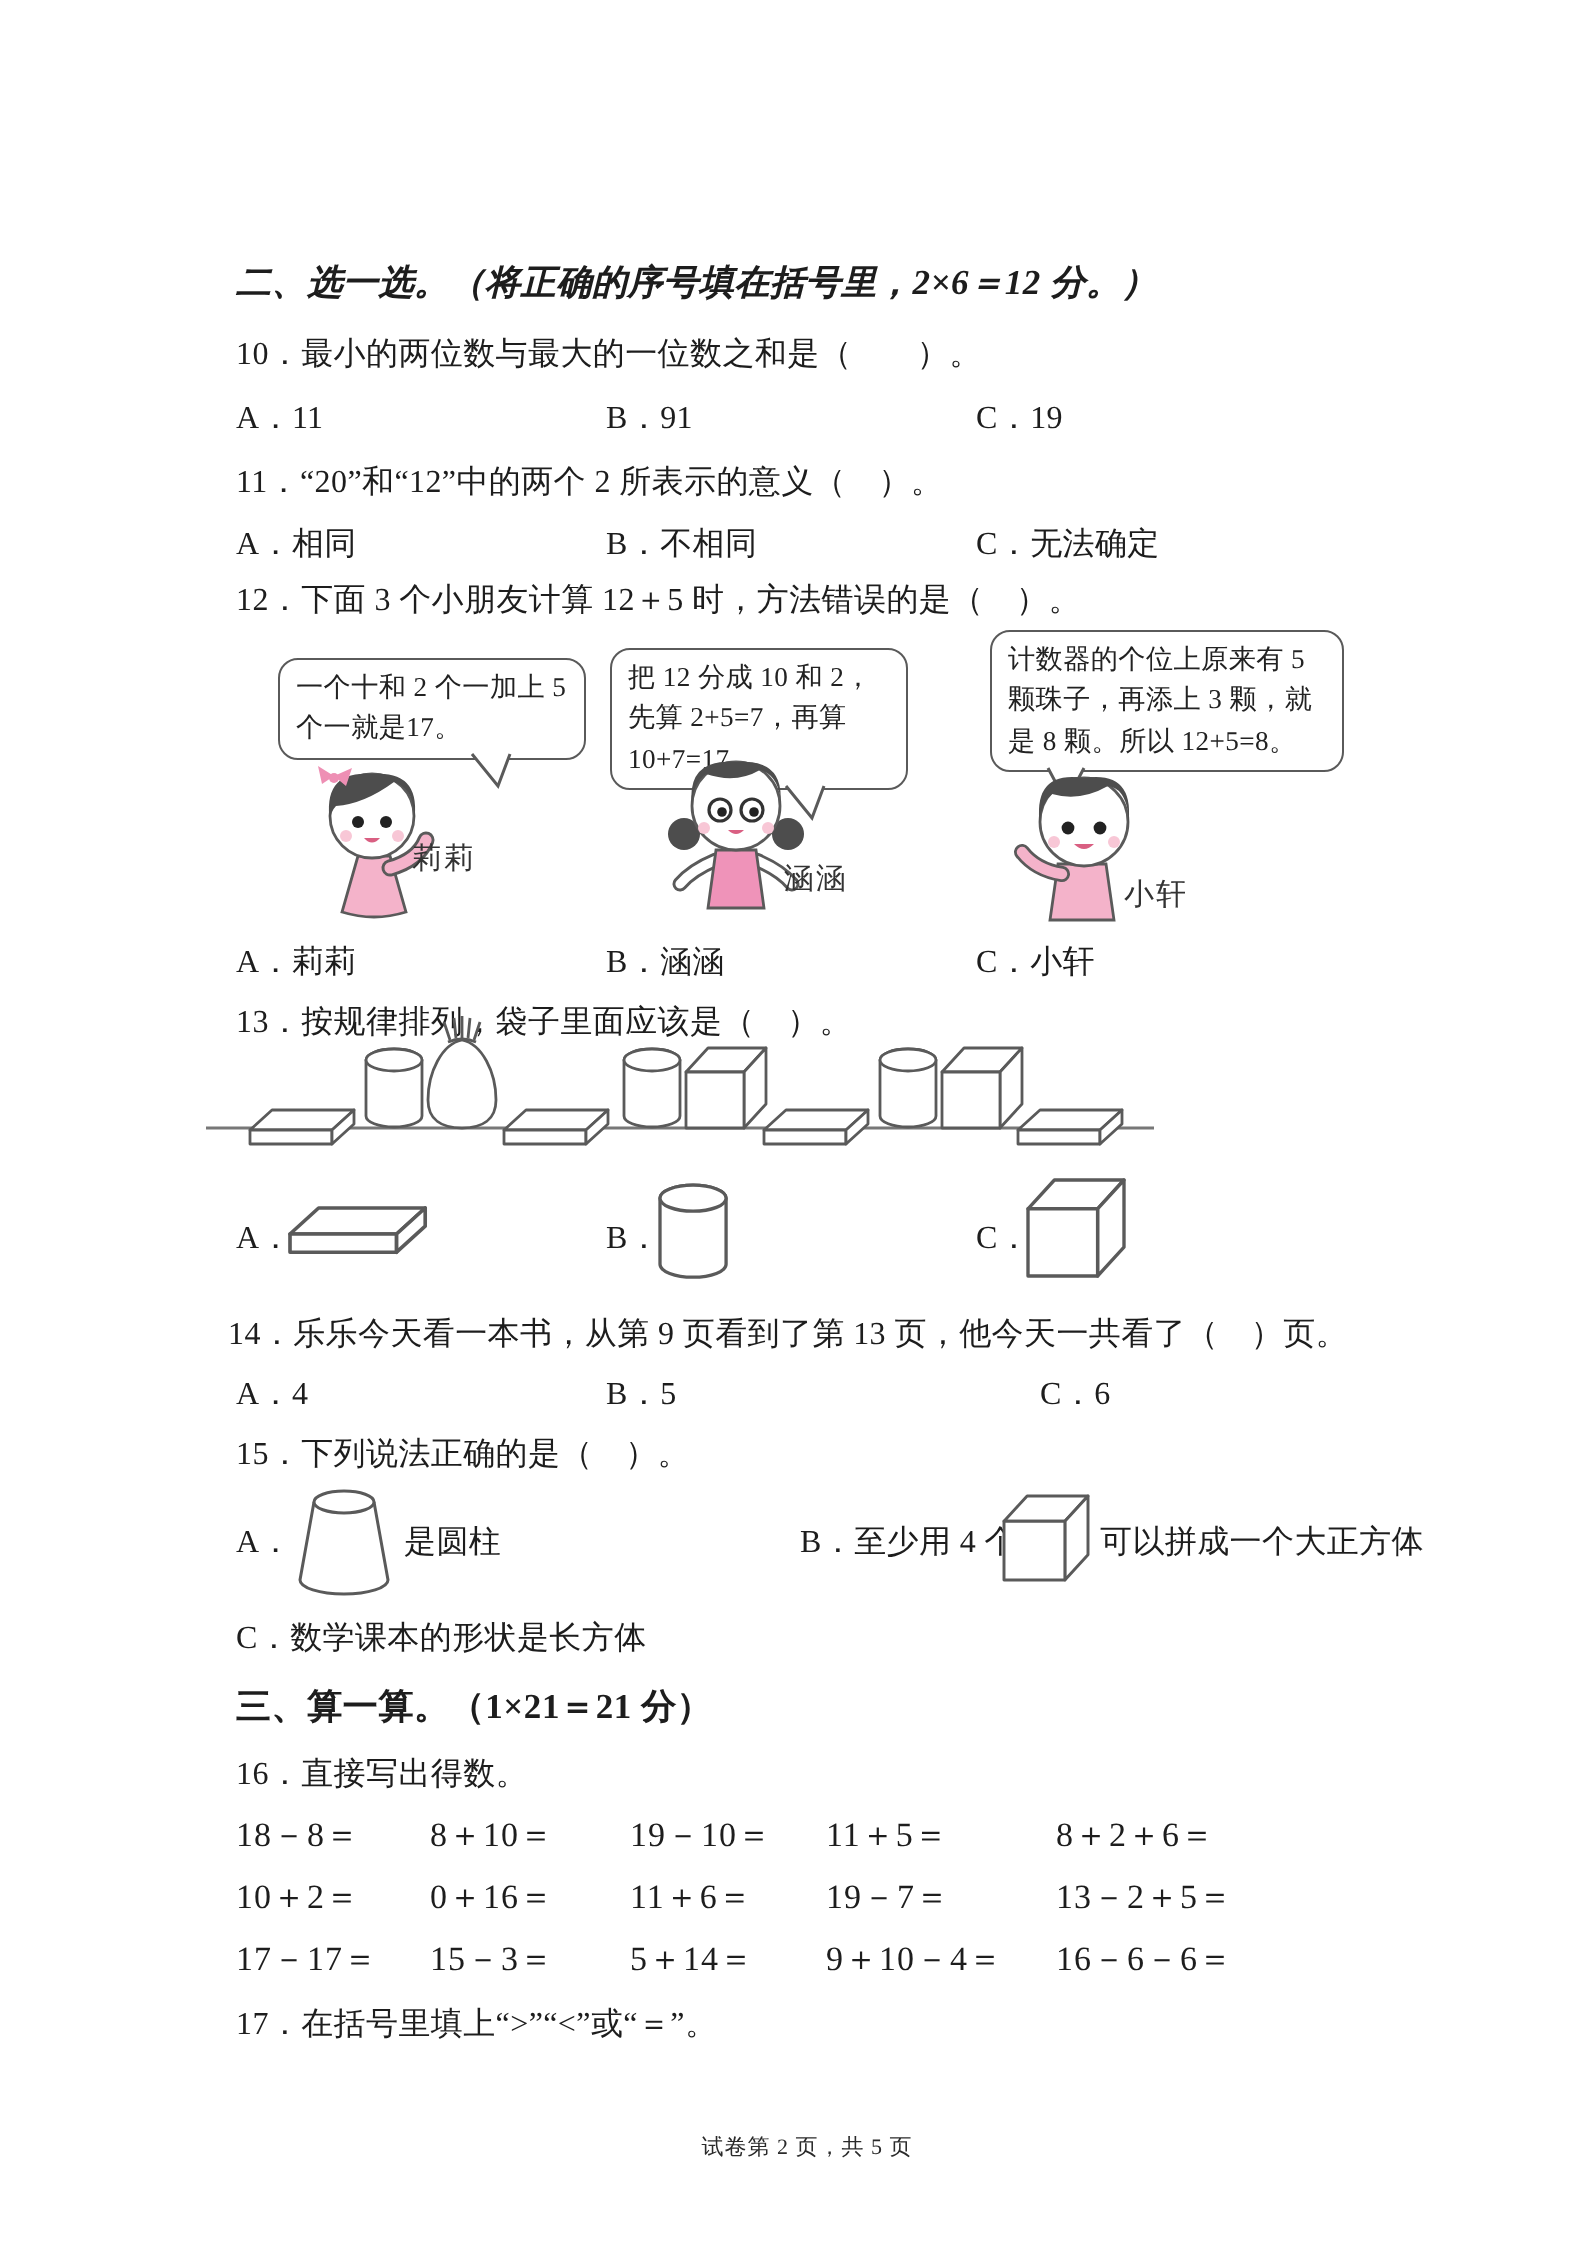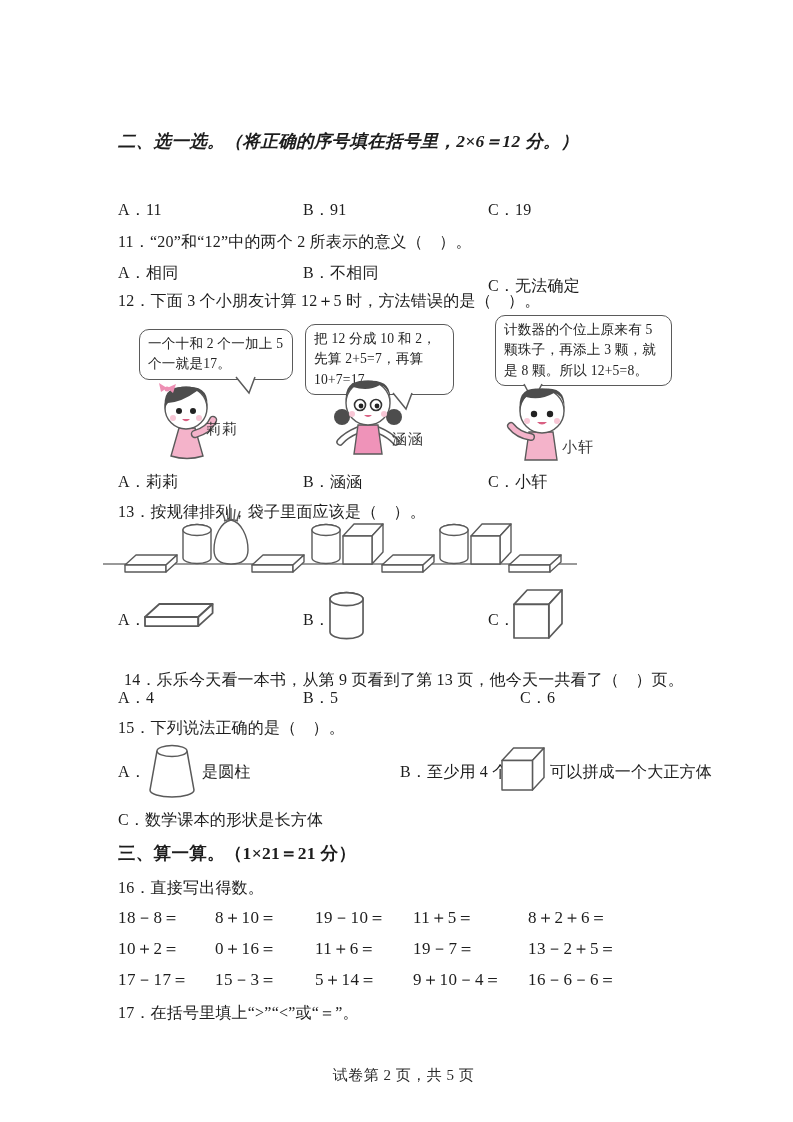--- a/index.html
+++ b/index.html
@@ -10,21 +10,21 @@
   .h{font-weight:700;font-size:17.5px;letter-spacing:.3px;}
   .bubble{position:absolute;border:1.5px solid #5a5a5a;border-radius:10px;background:#fff;
           font-size:13.6px;line-height:1.5;padding:4px 8px;color:#222;letter-spacing:.2px;}
   .tail{position:absolute;top:100%;margin-top:-1.5px;}
   .figure{position:absolute;}
   .name{position:absolute;font-size:15px;color:#333;letter-spacing:1px;white-space:nowrap;}
   .calc-grid{position:absolute;left:118px;top:906px;display:grid;
              grid-template-columns:97px 100px 98px 115px auto;row-gap:8px;
              font-size:17px;letter-spacing:.5px;}
   .calc-grid span{white-space:nowrap;}
-  .footer{position:absolute;left:14px;right:0;top:1066px;text-align:center;font-size:15px;color:#2a2a2a;letter-spacing:.5px;}
+  .footer{position:absolute;left:14px;right:0;top:1066px;text-align:center;font-size:11px;color:#2a2a2a;letter-spacing:.5px;}
   svg{display:block;overflow:visible;}
 </style>
 </head>
 <body>
 
 <svg width="0" height="0" style="position:absolute" aria-hidden="true">
   <defs>
     <g id="sym-slab" stroke="#5a5a5a" stroke-width="1.4" stroke-linejoin="round">
       <path d="M11,0 H52 L41,10 H0 Z" fill="#fff"></path>
       <path d="M0,10 H41 V17 H0 Z" fill="#fff"></path>
@@ -44,28 +44,29 @@
       <path d="M19,12 C9,14 2,28 2,42 C2,52 9,56 19,56 C29,56 36,52 36,42 C36,28 29,14 19,12 Z" fill="#fff"></path>
       <path d="M12,13 Q19,10 26,13" fill="none"></path>
     </g>
   </defs>
 </svg>
 
 <div class="page">
 
   <div class="t h" style="left:118px;top:131px;font-style:italic;">二、选一选。（将正确的序号填在括号里，2×6＝12 分。）</div>
 
+  <div class="t" style="left:118px;top:168px;">10．最小的两位数与最大的一位数之和是（　　）。</div>
   <div class="t" style="left:118px;top:200px;">A．11</div>
   <div class="t" style="left:303px;top:200px;">B．91</div>
   <div class="t" style="left:488px;top:200px;">C．19</div>
 
   <div class="t" style="left:118px;top:232px;">11．“20”和“12”中的两个 2 所表示的意义（　）。</div>
   <div class="t" style="left:118px;top:263px;">A．相同</div>
   <div class="t" style="left:303px;top:263px;">B．不相同</div>
-  <div class="t" style="left:488px;top:263px;margin-top:13px;">C．无法确定</div>
+  <div class="t" style="left:488px;top:263px;">C．无法确定</div>
 
   <div class="t" style="left:118px;top:291px;">12．下面 3 个小朋友计算 12＋5 时，方法错误的是（　）。</div>
 
   <div class="bubble" style="left:139px;top:329px;width:154px;">
     <span>一个十和 2 个一加上 5 个一就是17。</span>
     <svg class="tail" style="left:62%;" width="24" height="18">
       <path d="M2,0 L15,16 L21,0" fill="#fff" stroke="#5a5a5a" stroke-width="1.5"></path>
     </svg>
   </div>
   <div class="bubble" style="left:305px;top:324px;width:149px;">
@@ -156,21 +157,21 @@
   </svg>
   <div class="t" style="left:303px;top:610px;">B．</div>
   <svg class="figure" style="left:330px;top:592px;" width="36" height="48">
     <use href="#sym-cylinder" transform="scale(1.18)"></use>
   </svg>
   <div class="t" style="left:488px;top:610px;">C．</div>
   <svg class="figure" style="left:514px;top:590px;" width="50" height="50">
     <use href="#sym-cube" transform="scale(1.2)"></use>
   </svg>
 
-  <div class="t" style="left:124px;top:658px;margin-top:12px;">14．乐乐今天看一本书，从第 9 页看到了第 13 页，他今天一共看了（　）页。</div>
+  <div class="t" style="left:114px;top:658px;">14．乐乐今天看一本书，从第 9 页看到了第 13 页，他今天一共看了（　）页。</div>
   <div class="t" style="left:118px;top:688px;">A．4</div>
   <div class="t" style="left:303px;top:688px;">B．5</div>
   <div class="t" style="left:488px;top:688px;margin-left:32px;">C．6</div>
 
   <div class="t" style="left:118px;top:718px;">15．下列说法正确的是（　）。</div>
   <div class="t" style="left:118px;top:762px;">A．</div>
   <svg class="figure" style="left:146px;top:742px;" width="52" height="60">
     <path d="M11,9 L4,48 a22,7 0 0 0 44,0 L41,9" fill="#fff" stroke="#5a5a5a" stroke-width="1.5"></path>
     <ellipse cx="26" cy="9" rx="15" ry="5.5" fill="#fff" stroke="#5a5a5a" stroke-width="1.5"></ellipse>
   </svg>

